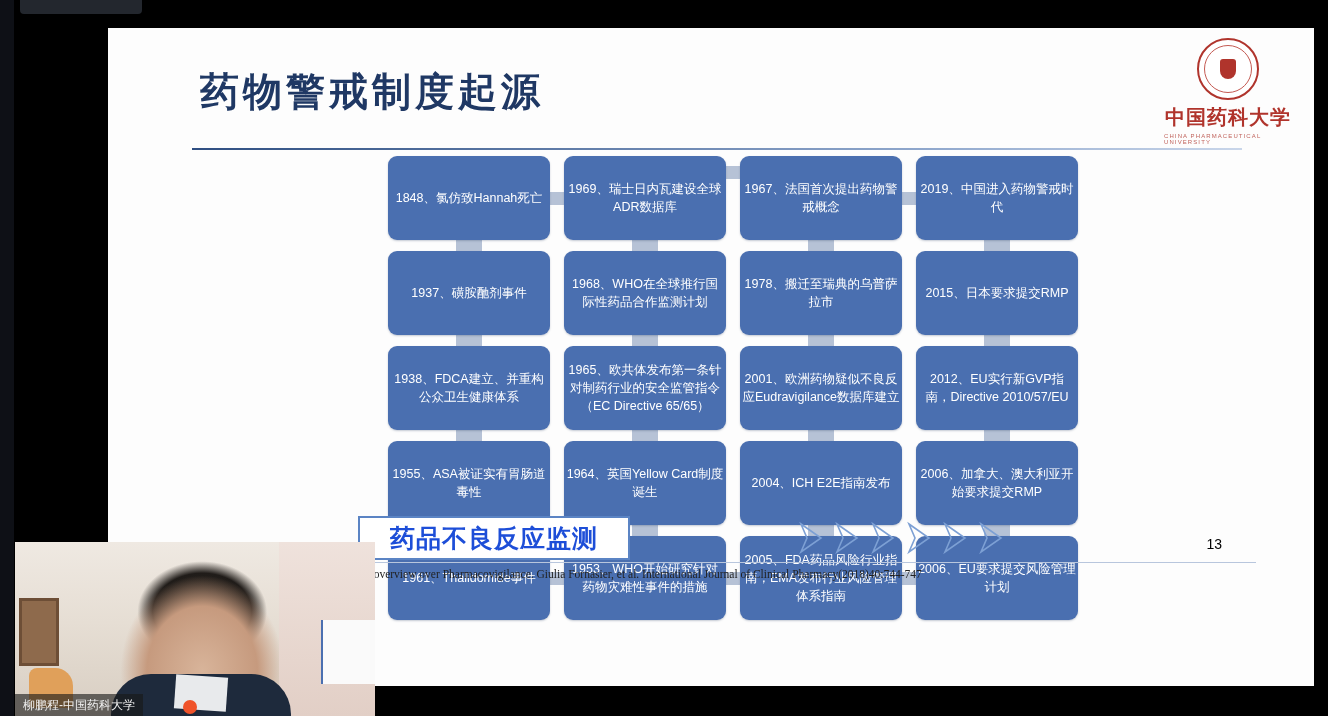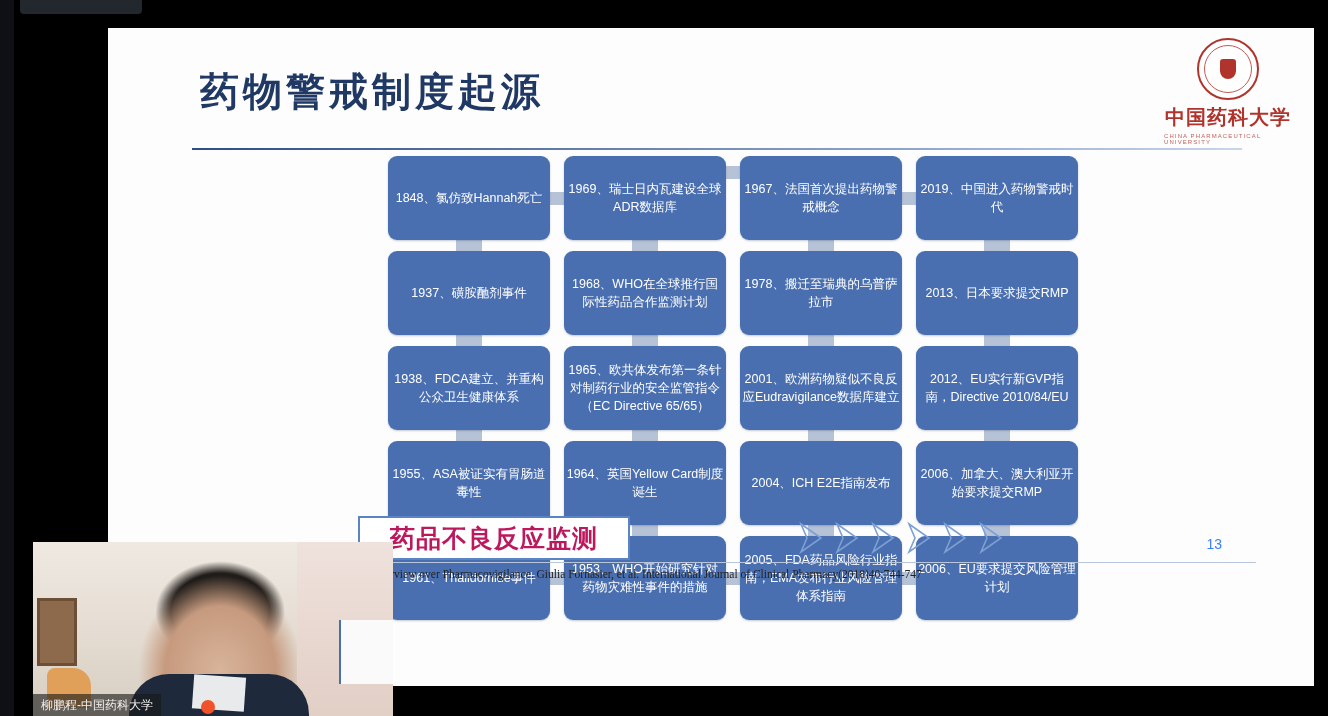--- a/index.html
+++ b/index.html
@@ -55,34 +55,34 @@
   .v-conn{position:absolute;left:68px;width:26px;height:13px;background:#b6c2d6;}
   .vc0{top:83px;} .vc1{top:178px;} .vc2{top:273px;} .vc3{top:368px;}
 
   .h-conn{position:absolute;height:13px;background:#b6c2d6;}
 
   
   .banner{position:absolute;left:250px;top:488px;width:820px;height:44px;
           display:flex;align-items:stretch;}
   .banner-box{border:2px solid #5b84c4;background:#fff;display:flex;
               align-items:center;justify-content:center;
-              font-size:25px;font-weight:700;color:#be185d;letter-spacing:1px;}
+              font-size:25px;font-weight:700;color:#1d4ed8;letter-spacing:1px;}
   .banner-left{width:268px;}
   .banner-right{width:268px;margin-left:auto;}
   .chevrons{flex:1;display:flex;align-items:center;justify-content:center;gap:2px;}
   .chev{width:34px;height:34px;}
 
   .citation{position:absolute;left:228px;top:540px;font-size:11.5px;color:#222;
             font-family:"Liberation Serif","DejaVu Serif",serif;white-space:nowrap;}
   .citation-rule{position:absolute;left:228px;top:534px;width:920px;height:1px;
                  background:#b8c6dd;}
-  .pagenum{position:absolute;right:92px;top:508px;font-size:14px;color:#3b82f6;}
-
-  
-  .cam{position:absolute;left:33px;top:542px;width:360px;height:174px;
+  .pagenum{position:absolute;right:92px;top:508px;font-size:14px;color:#000000;}
+
+  
+  .cam{position:absolute;left:15px;top:542px;width:360px;height:174px;
        overflow:hidden;background:#2b2b2b;}
   .cam-bg{position:absolute;inset:0;
      background:
        radial-gradient(ellipse 120px 140px at 52% 74%, #d8b49a 0%, #c69a7e 46%, rgba(198,154,126,0) 68%),
        radial-gradient(ellipse 90px 70px at 52% 40%, #2a2622 0%, #201c19 55%, rgba(32,28,25,0) 72%),
        linear-gradient(180deg,#efe9e2 0%,#e6ded4 46%,#d8cec2 100%);}
   .cam-wall-r{position:absolute;right:0;top:0;width:96px;height:174px;
        background:linear-gradient(180deg,#efe2dc,#e2cfc6);}
   .cam-frame{position:absolute;left:4px;top:56px;width:34px;height:62px;
        background:#8e6a4c;border:3px solid #6d4e36;}
@@ -165,22 +165,22 @@
         <div class="node r3">2004、ICH E2E指南发布</div>
         <div class="node r4">2005、FDA药品风险行业指南，EMA发布行业风险管理体系指南</div>
       </div>
 
       <div class="col col-3">
         <div class="v-conn vc0"></div>
         <div class="v-conn vc1"></div>
         <div class="v-conn vc2"></div>
         <div class="v-conn vc3"></div>
         <div class="node r0">2019、中国进入药物警戒时代</div>
-        <div class="node r1">2013、日本要求提交RMP</div>
-        <div class="node r2">2012、EU实行新GVP指南，Directive 2010/84/EU</div>
+        <div class="node r1">2015、日本要求提交RMP</div>
+        <div class="node r2">2012、EU实行新GVP指南，Directive 2010/57/EU</div>
         <div class="node r3">2006、加拿大、澳大利亚开始要求提交RMP</div>
         <div class="node r4">2006、EU要求提交风险管理计划</div>
       </div>
     </div>
 
     <div class="banner">
       <div class="banner-box banner-left">药品不良反应监测</div>
       <div class="chevrons">
         <svg class="chev" viewBox="0 0 34 34">
             <path d="M4 3 L24 17 L4 31 L10 17 Z" fill="none" stroke="#7da0d4" stroke-width="1.6"></path>

